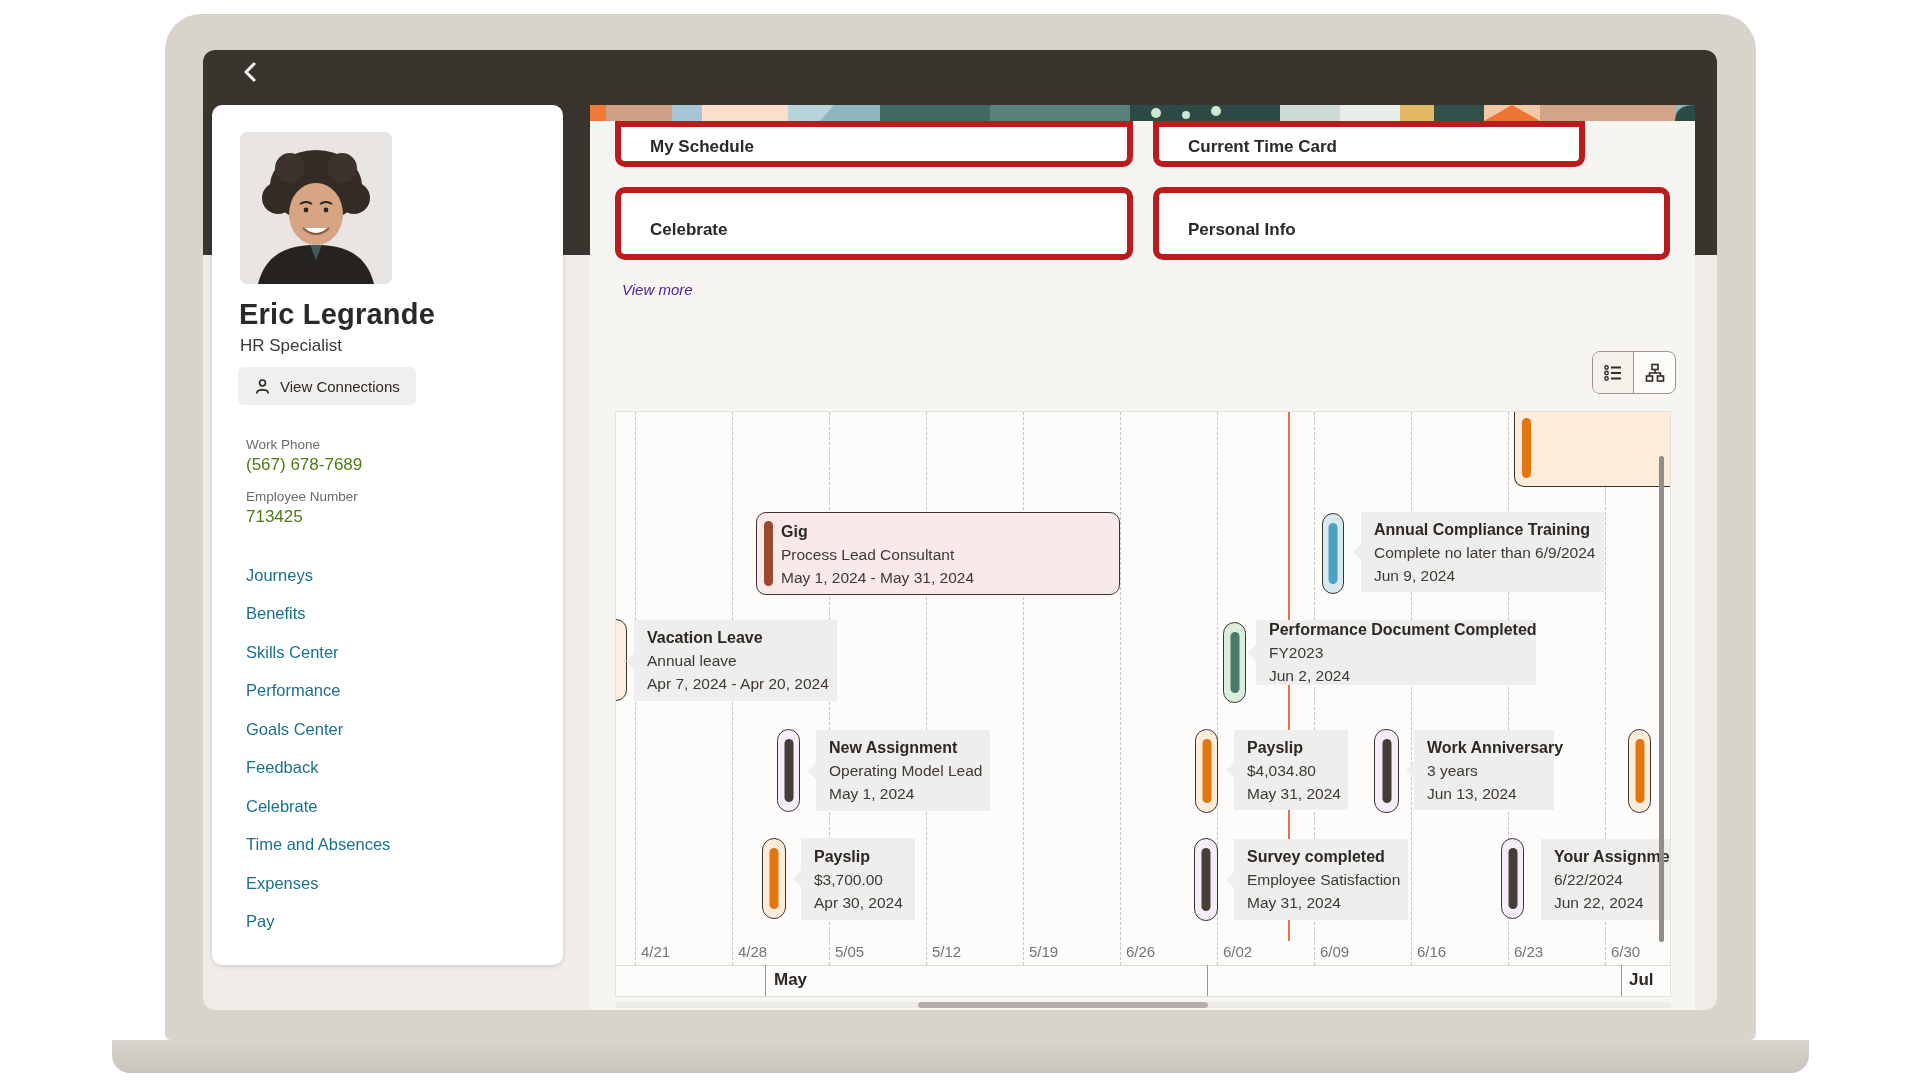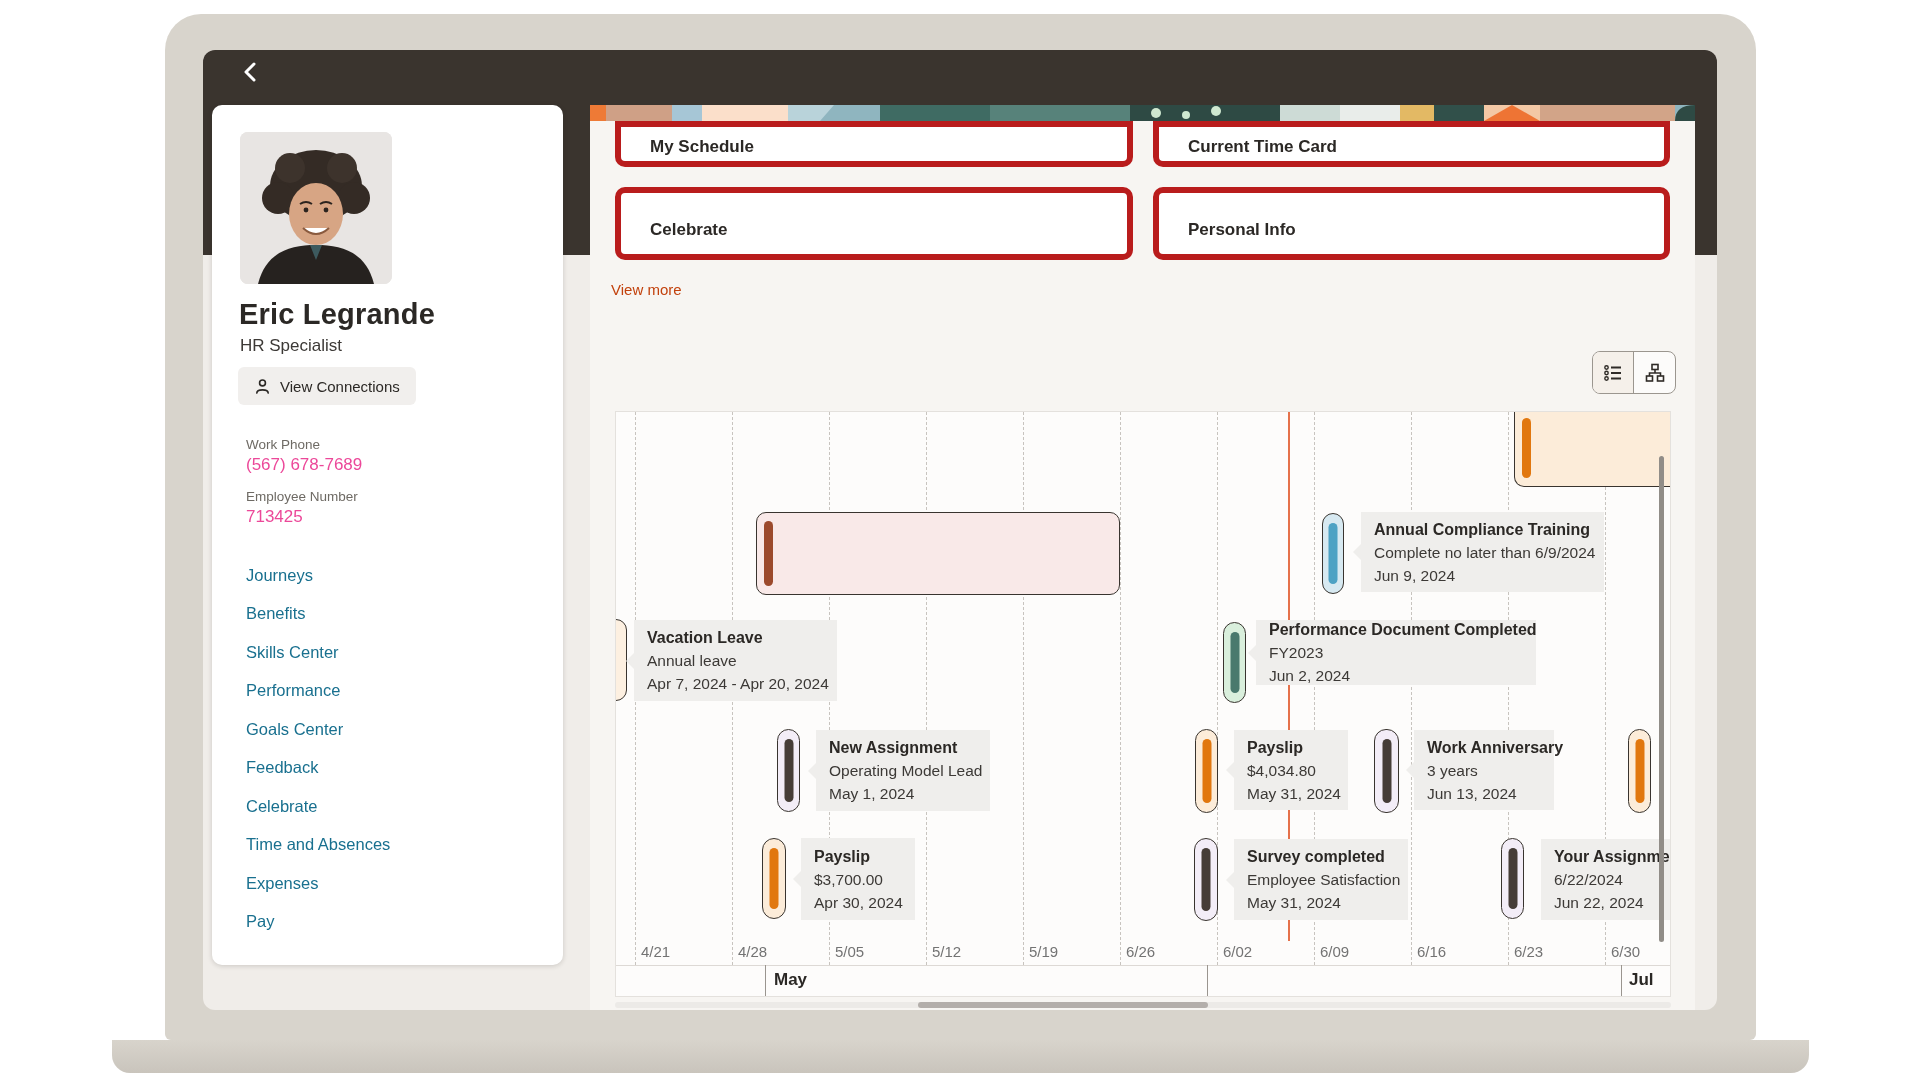--- a/index.html
+++ b/index.html
@@ -16,29 +16,29 @@
   #back-btn{left:34px;top:8px;width:28px;height:28px;cursor:pointer;}
   
   #profile-card{left:9px;top:55px;width:351px;height:860px;background:#ffffff;border-radius:10px;
     box-shadow:0 1px 5px rgba(40,35,30,.18);}
   #avatar{left:28px;top:27px;width:152px;height:152px;border-radius:8px;overflow:hidden;background:#e8e5e3;}
   .p-name{left:27px;top:193px;font-size:29px;font-weight:700;color:#2b2825;letter-spacing:.2px;}
   .p-role{left:28px;top:231px;font-size:17px;color:#3c3936;}
   .vc-btn{left:26px;top:262px;height:38px;padding:0 16px;background:#f1efed;border-radius:6px;
     display:flex;align-items:center;gap:9px;font-size:15px;color:#2b2825;cursor:pointer;}
   .f-label{font-size:13.5px;color:#6e6a64;}
-  .f-value{font-size:17px;color:#ec4899;}
+  .f-value{font-size:17px;color:#4d7c0f;}
   .nav-item{left:34px;font-size:16.5px;color:#19708f;cursor:pointer;}
   
   #content{left:387px;top:55px;width:1105px;height:905px;background:#f7f5f2;}
   #banner{left:0;top:0;width:1105px;height:16px;overflow:hidden;}
   .qcard{background:#ffffff;border:6px solid #b91c1c;box-sizing:border-box;cursor:pointer;}
   .qcard .qt{font-size:17px;font-weight:700;color:#2b2825;margin:10px 0 0 29px;}
   .row2 .qt{margin-top:27px;}
-  #view-more{left:21px;top:176px;font-size:15px;color:#c2410c;cursor:pointer;}
+  #view-more{left:32px;top:176px;font-size:15px;color:#4c1d95;cursor:pointer;font-style:italic;}
   
   #view-toggle{left:1002px;top:246px;width:82px;height:41px;border:1px solid #9b968f;border-radius:8px;
     display:flex;overflow:hidden;background:#fcfbfa;}
   .tog{width:41px;height:41px;display:flex;align-items:center;justify-content:center;cursor:pointer;box-sizing:border-box;}
   .tog.sel{background:#f5f0ea;border-right:1px solid #9b968f;}
   
   #tl-panel{left:25px;top:306px;width:1056px;height:586px;background:#fdfcfb;border:1px solid #e4e1dd;
     box-sizing:border-box;overflow:hidden;}
   .grid{position:absolute;top:0;height:553px;width:0;border-left:1px dashed #c8c4bf;}
   #today-line{left:672px;top:0;width:2px;height:529px;background:#e5714b;}
@@ -148,21 +148,21 @@
           <rect x="894" width="56" height="16" fill="#f3c8a5"></rect>
           <polygon points="894,16 922,0 950,16" fill="#ee7434"></polygon>
           <rect x="950" width="135" height="16" fill="#d2a488"></rect>
           <path d="M1085,16 Q1085,0 1105,0 L1105,16 Z" fill="#2e4a44"></path>
         </svg>
       </div>
 
       <div class="abs qcard" style="left:25px;top:16px;width:518px;height:46px;border-radius:0 0 10px 10px;">
         <div class="qt">My Schedule</div>
       </div>
-      <div class="abs qcard" style="left:563px;top:16px;width:517px;height:46px;border-radius:0 0 10px 10px;">
+      <div class="abs qcard" style="left:563px;top:16px;width:432px;height:46px;border-radius:0 0 10px 10px;">
         <div class="qt">Current Time Card</div>
       </div>
       <div class="abs qcard row2" style="left:25px;top:82px;width:518px;height:73px;border-radius:10px;">
         <div class="qt">Celebrate</div>
       </div>
       <div class="abs qcard row2" style="left:563px;top:82px;width:517px;height:73px;border-radius:10px;">
         <div class="qt">Personal Info</div>
       </div>
 
       <div class="abs" id="view-more">View more</div>
@@ -201,20 +201,25 @@
         <div class="grid" style="left:892px;"></div>
         <div class="grid" style="left:989px;"></div>
         <div class="abs" id="today-line"></div>
 
         <div class="evt-box" id="row0-box" style="left:898px;top:0;width:160px;height:75px;">
           <div class="inbar b-orange" style="left:7px;top:6px;height:60px;"></div>
         </div>
 
         <div class="evt-box" id="gig-box" style="left:140px;top:100px;width:364px;height:83px;">
           <div class="inbar b-rust" style="left:7px;top:8px;height:65px;"></div>
+          <div class="gig-text">
+            <div class="t1">Gig</div>
+            <div>Process Lead Consultant</div>
+            <div>May 1, 2024 - May 31, 2024</div>
+          </div>
         </div>
 
         <div class="pill f-blue" style="left:706px;top:101px;width:22px;height:81px;">
           <div class="ibar b-blue"></div>
         </div>
         <div class="tip" style="left:745px;top:100px;width:243px;height:80px;">
           <div class="t1">Annual Compliance Training</div>
           <div>Complete no later than 6/9/2024</div>
           <div>Jun 9, 2024</div>
         </div>

